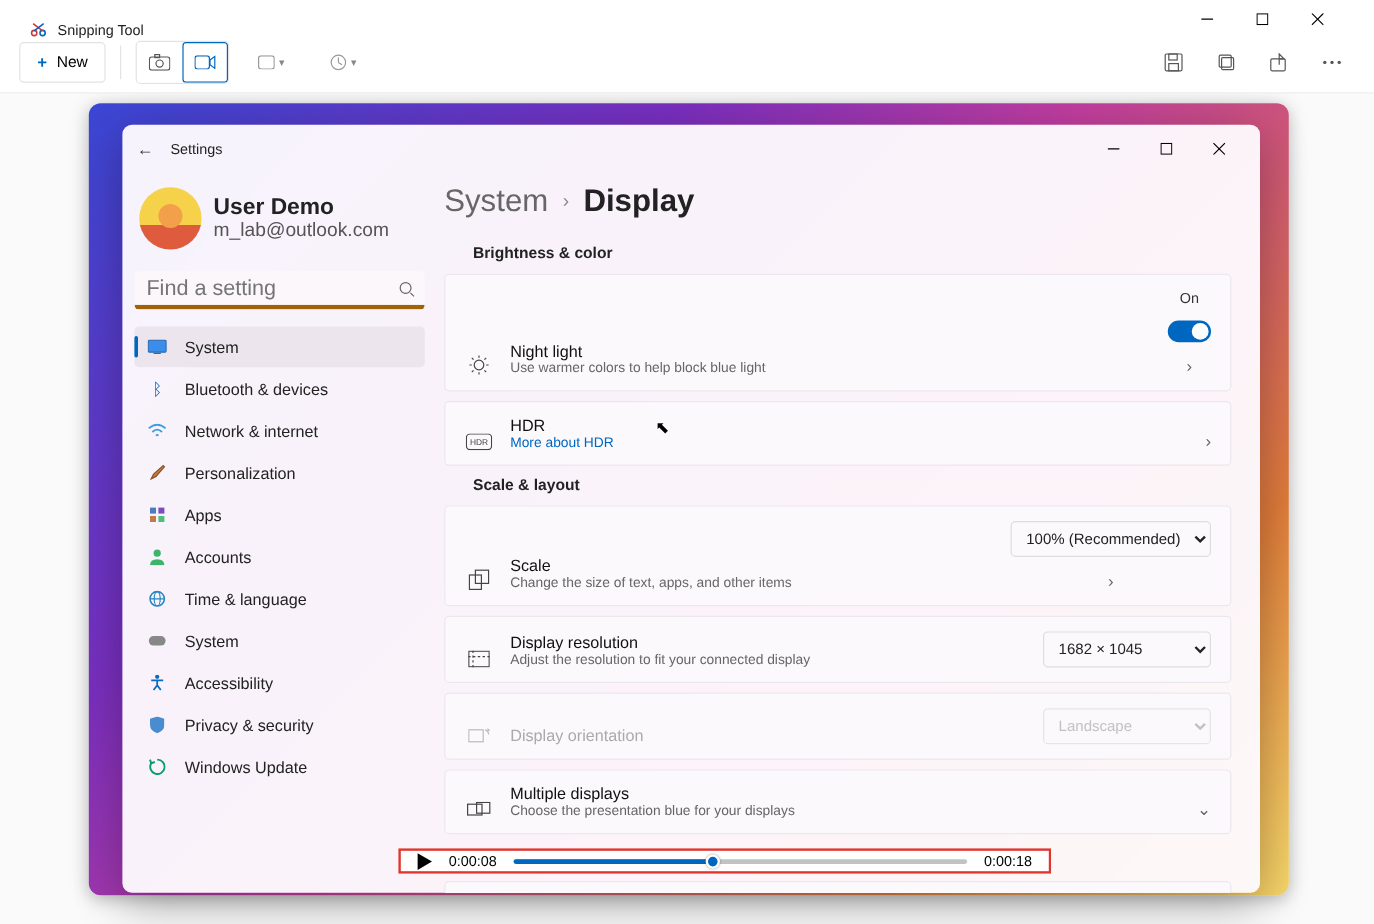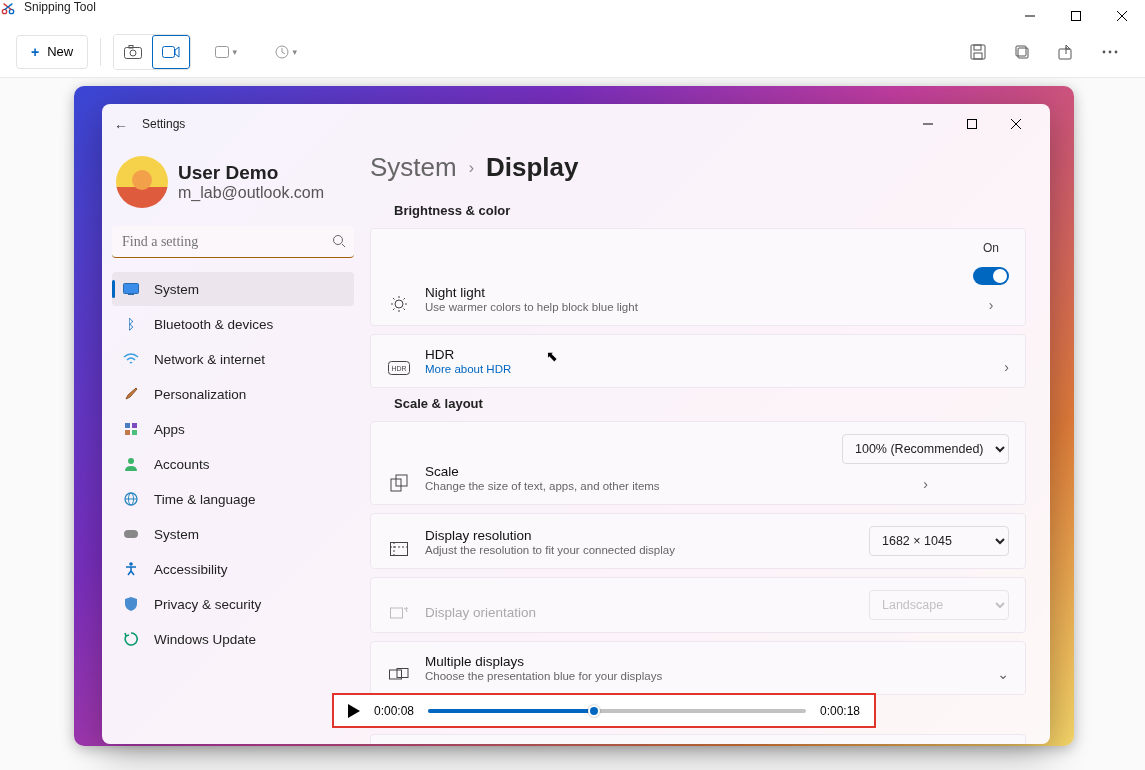--- a/index.html
+++ b/index.html
@@ -1,19 +1,19 @@
 <!DOCTYPE html>
 <html><head>
 <meta charset="utf-8">
 <style>
 * { margin: 0; padding: 0; box-sizing: border-box; font-family: 'Segoe UI', Tahoma, sans-serif; }
 body { width: 1145px; height: 770px; background: #fff; overflow: hidden; position: relative; }
 
 
-.titlebar { height: 32px; display: flex; align-items: flex-start; padding: 0 0; }
+.titlebar { height: 32px; display: flex; align-items: flex-end; padding: 0 24px; }
 .titlebar .app-icon { width: 16px; height: 16px; margin-right: 8px; display:inline-flex; align-items:center; justify-content:center;}
 .titlebar .app-title { font-size: 12px; color: #222; }
 .titlebar .win-controls { margin-left: auto; display: flex; }
 .titlebar .win-controls .wc { width: 46px; height: 32px; display:flex; align-items:center; justify-content:center; font-size:13px; color:#333; cursor:pointer;}
 .toolbar { height: 46px; display:flex; align-items:center; padding: 4px 16px 10px; border-bottom:1px solid #e8e8e8; gap:10px;}
 .new-btn { height:34px; padding:0 14px; border:1px solid #e3e3e3; border-radius:4px; background:#fff; display:flex; align-items:center; gap:8px; font-size:13px; cursor:pointer;}
 .new-btn .plus { color:#0067c0; font-size:14px; font-weight:600;}
 .tool-sep { width:1px; height:28px; background:#e3e3e3; margin:0 2px;}
 .tool-group { display:flex; border:1px solid #e3e3e3; border-radius:4px; overflow:hidden;}
 .tool-group .tbtn { width:38px; height:34px; display:flex; align-items:center; justify-content:center; background:#fff; cursor:pointer;}
@@ -37,21 +37,21 @@
 .sw-body { flex:1; display:flex; overflow:hidden;}
 
 
 .sidebar { width:262px; padding:8px 10px; display:flex; flex-direction:column; gap:6px;}
 .profile { display:flex; align-items:center; gap:10px; padding:4px 4px 12px;}
 .avatar { width:52px; height:52px; border-radius:50%; background:linear-gradient(#f5d24a 0%,#f5d24a 60%,#de5b3e 60%); position:relative; overflow:hidden;}
 .avatar::after{content:""; position:absolute; left:50%; top:14px; transform:translateX(-50%); width:20px; height:20px; border-radius:50%; background:#f3a04a;}
 .profile .name { font-size:19px; font-weight:600; color:#222;}
 .profile .email { font-size:16px; color:#555;}
 .search-box { position:relative; margin-bottom:6px;}
-.search-box input { width:100%; height:32px; border:none; border-bottom:1px solid #a16207; background:#fbf7fb; border-radius:4px; padding:0 32px 0 10px; font-size:14px; outline:none;font-family:Liberation Serif, serif;}
+.search-box input { width:100%; height:32px; border:none; border-bottom:4px solid #a16207; background:#fbf7fb; border-radius:4px; padding:0 32px 0 10px; font-size:18px; outline:none;}
 .search-box .sicon { position:absolute; right:8px; top:8px; color:#666;}
 .nav { display:flex; flex-direction:column; gap:1px; margin-top:2px;}
 .nav-item { height:34px; display:flex; align-items:center; gap:14px; padding:0 10px; border-radius:4px; font-size:13.5px; color:#222; cursor:pointer; position:relative;}
 .nav-item.selected { background:#ece5ee;}
 .nav-item.selected::before { content:""; position:absolute; left:0; top:8px; bottom:8px; width:3px; background:#0067c0; border-radius:2px;}
 .nav-ico { width:18px; height:18px; display:inline-flex; align-items:center; justify-content:center; font-size:14px;}
 
 
 .main { flex:1; padding:4px 24px 0 6px; overflow-y:auto;}
 .breadcrumb { display:flex; align-items:center; gap:12px; font-size:26px; color:#666; padding:4px 0 14px;}
@@ -66,21 +66,21 @@
 .card .ctail { margin-left:auto; display:flex; align-items:center; gap:12px;flex-direction:column;}
 .card.disabled .ctitle, .card.disabled select { color:#aaa;}
 .chevr { color:#666; font-size:14px;}
 .toggle { width:36px; height:18px; background:#0067c0; border-radius:10px; position:relative;}
 .toggle::after { content:""; position:absolute; right:2px; top:2px; width:14px; height:14px; background:#fff; border-radius:50%;}
 .on-label { font-size:12px; color:#333;}
 select.ddown { height:30px; border:1px solid #ddd; border-radius:4px; background:#fcf9fc; padding:0 8px; font-size:12.5px; color:#222; min-width:140px;}
 select.ddown.wide { min-width:150px;}
 
 
-.media-box { position:absolute; left:230px; bottom:16px; width:544px; height:35px; border:2px solid #e0342c; background:#fff; display:flex; align-items:center; padding:0 14px; gap:14px;}
+.media-box { position:absolute; left:230px; bottom:16px; width:544px; height:21px; border:2px solid #e0342c; background:#fff; display:flex; align-items:center; padding:0 14px; gap:14px;}
 .play { width:0; height:0; border-left:12px solid #000; border-top:7px solid transparent; border-bottom:7px solid transparent; cursor:pointer;}
 .time { font-size:12px; color:#000;}
 .progress { flex:1; position:relative; height:4px; background:#c2c2c2; border-radius:2px;}
 .progress .fill { position:absolute; left:0; top:0; height:100%; width:44%; background:#0067c0; border-radius:2px;}
 .progress .knob { position:absolute; left:44%; top:50%; transform:translate(-50%,-50%); width:12px; height:12px; border-radius:50%; background:#0067c0; border:2px solid #fff; box-shadow:0 0 2px rgba(0,0,0,0.4);}
 
 
 .cursor { position:absolute; top:244px; left:444px; font-size:14px; color:#000; pointer-events:none;}
 
 svg { display:block; }

